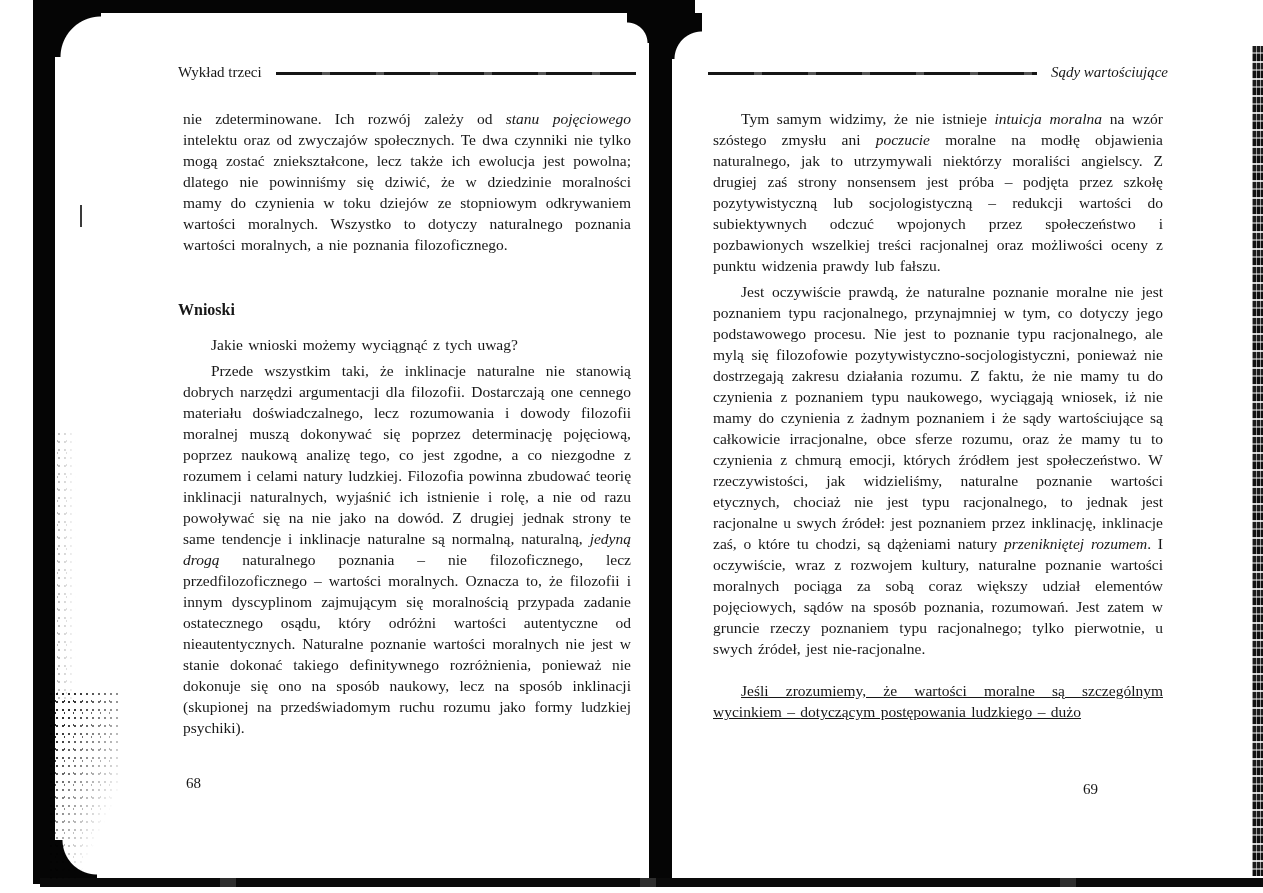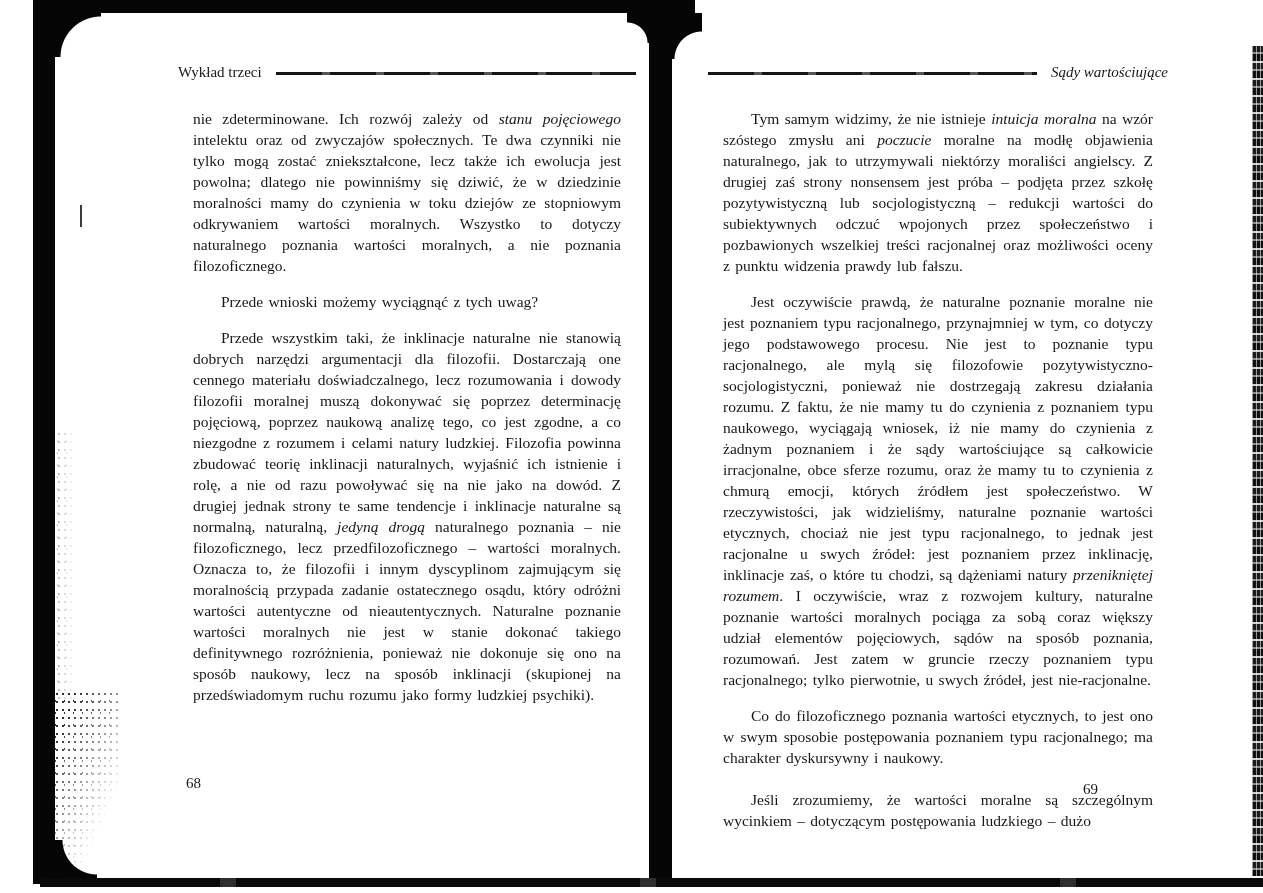--- a/index.html
+++ b/index.html
@@ -40,25 +40,25 @@
   
   .page-col{position:absolute;top:62px;text-align:justify;font-size:15.5px;line-height:21px;word-spacing:1.5px;}
   .page-col.left{left:178px;width:458px;}
   .page-col.right{left:708px;width:460px;}
   .running-head{display:flex;align-items:center;font-size:15px;line-height:20px;text-align:center;word-spacing:normal;}
   .running-head .rule{flex:1;height:3px;margin-top:2px;
     background:repeating-linear-gradient(90deg,#161616 0 46px,#555 46px 54px);}
   .running-head.left-head .rule{margin-left:14px;}
   .running-head.right-head{justify-content:flex-end;font-style:italic;}
   .running-head.right-head .rule{margin-right:14px;}
-  p{margin:15px;}
+  p{margin:5px;}
   p.indent{text-indent:28px;}
   .para-opening{margin-top:26px;}
   .section-heading{font-weight:bold;font-size:16px;margin:44px 0 14px 0;text-align:left;}
-  .gap-before{margin-top:21px;}
+  .gap-before{margin-top:21px;text-decoration:underline;}
   em{font-style:italic;}
   .page-number{position:absolute;font-size:15px;line-height:16px;}
   .page-number.n68{left:186px;top:775px;}
   .page-number.n69{left:1083px;top:781px;}
 </style>
 </head>
 <body>
 
 <div class="edge-strip-left"></div>
 <div class="top-bar"></div>
@@ -72,28 +72,28 @@
 <div class="speckle mid"></div>
 <div class="speckle low"></div>
 <div class="stray-mark"></div>
 
 <div class="page-col left">
   <div class="running-head left-head">
     <span>Wykład trzeci</span>
     <span class="rule"></span>
   </div>
   <p class="para-opening"><span>nie zdeterminowane. Ich rozwój zależy od </span><em>stanu pojęciowego</em><span> intelektu oraz od zwyczajów społecznych. Te dwa czynniki nie tylko mogą zostać zniekształcone, lecz także ich ewolucja jest powolna; dlatego nie powinniśmy się dziwić, że w dziedzinie moralności mamy do czynienia w toku dziejów ze stopniowym odkrywaniem wartości moralnych. Wszystko to dotyczy naturalnego poznania wartości moralnych, a nie poznania filozoficznego.</span></p>
-  <p class="indent">Przede wnioski możemy wyciągnąć z tych uwag?</p>
+  <h3 class="section-heading">Wnioski</h3>
+  <p class="indent">Jakie wnioski możemy wyciągnąć z tych uwag?</p>
   <p class="indent"><span>Przede wszystkim taki, że inklinacje naturalne nie stanowią dobrych narzędzi argumentacji dla filozofii. Dostarczają one cennego materiału doświadczalnego, lecz rozumowania i dowody filozofii moralnej muszą dokonywać się poprzez determinację pojęciową, poprzez naukową analizę tego, co jest zgodne, a co niezgodne z rozumem i celami natury ludzkiej. Filozofia powinna zbudować teorię inklinacji naturalnych, wyjaśnić ich istnienie i rolę, a nie od razu powoływać się na nie jako na dowód. Z drugiej jednak strony te same tendencje i inklinacje naturalne są normalną, naturalną, </span><em>jedyną drogą</em><span> naturalnego poznania – nie filozoficznego, lecz przedfilozoficznego – wartości moralnych. Oznacza to, że filozofii i innym dyscyplinom zajmującym się moralnością przypada zadanie ostatecznego osądu, który odróżni wartości autentyczne od nieautentycznych. Naturalne poznanie wartości moralnych nie jest w stanie dokonać takiego definitywnego rozróżnienia, ponieważ nie dokonuje się ono na sposób naukowy, lecz na sposób inklinacji (skupionej na przedświadomym ruchu rozumu jako formy ludzkiej psychiki).</span></p>
 </div>
 <div class="page-number n68">68</div>
 
 <div class="page-col right">
   <div class="running-head right-head">
     <span class="rule"></span>
     <span>Sądy wartościujące</span>
   </div>
   <p class="indent para-opening"><span>Tym samym widzimy, że nie istnieje </span><em>intuicja moralna</em><span> na wzór szóstego zmysłu ani </span><em>poczucie</em><span> moralne na modłę objawienia naturalnego, jak to utrzymywali niektórzy moraliści angielscy. Z drugiej zaś strony nonsensem jest próba – podjęta przez szkołę pozytywistyczną lub socjologistyczną – redukcji wartości do subiektywnych odczuć wpojonych przez społeczeństwo i pozbawionych wszelkiej treści racjonalnej oraz możliwości oceny z punktu widzenia prawdy lub fałszu.</span></p>
   <p class="indent"><span>Jest oczywiście prawdą, że naturalne poznanie moralne nie jest poznaniem typu racjonalnego, przynajmniej w tym, co dotyczy jego podstawowego procesu. Nie jest to poznanie typu racjonalnego, ale mylą się filozofowie pozytywistyczno-socjologistyczni, ponieważ nie dostrzegają zakresu działania rozumu. Z faktu, że nie mamy tu do czynienia z poznaniem typu naukowego, wyciągają wniosek, iż nie mamy do czynienia z żadnym poznaniem i że sądy wartościujące są całkowicie irracjonalne, obce sferze rozumu, oraz że mamy tu to czynienia z chmurą emocji, których źródłem jest społeczeństwo. W rzeczywistości, jak widzieliśmy, naturalne poznanie wartości etycznych, chociaż nie jest typu racjonalnego, to jednak jest racjonalne u swych źródeł: jest poznaniem przez inklinację, inklinacje zaś, o które tu chodzi, są dążeniami natury </span><em>przenikniętej rozumem</em><span>. I oczywiście, wraz z rozwojem kultury, naturalne poznanie wartości moralnych pociąga za sobą coraz większy udział elementów pojęciowych, sądów na sposób poznania, rozumowań. Jest zatem w gruncie rzeczy poznaniem typu racjonalnego; tylko pierwotnie, u swych źródeł, jest nie-racjonalne.</span></p>
-  <p class="indent">Co do filozoficznego poznania wartości etycznych, to jest ono w swym sposobie postępowania poznaniem typu racjonalnego; ma charakter dyskursywny i naukowy.</p>
   <p class="indent gap-before">Jeśli zrozumiemy, że wartości moralne są szczególnym wycinkiem – dotyczącym postępowania ludzkiego – dużo</p>
 </div>
 <div class="page-number n69">69</div>
 
 </body></html>

